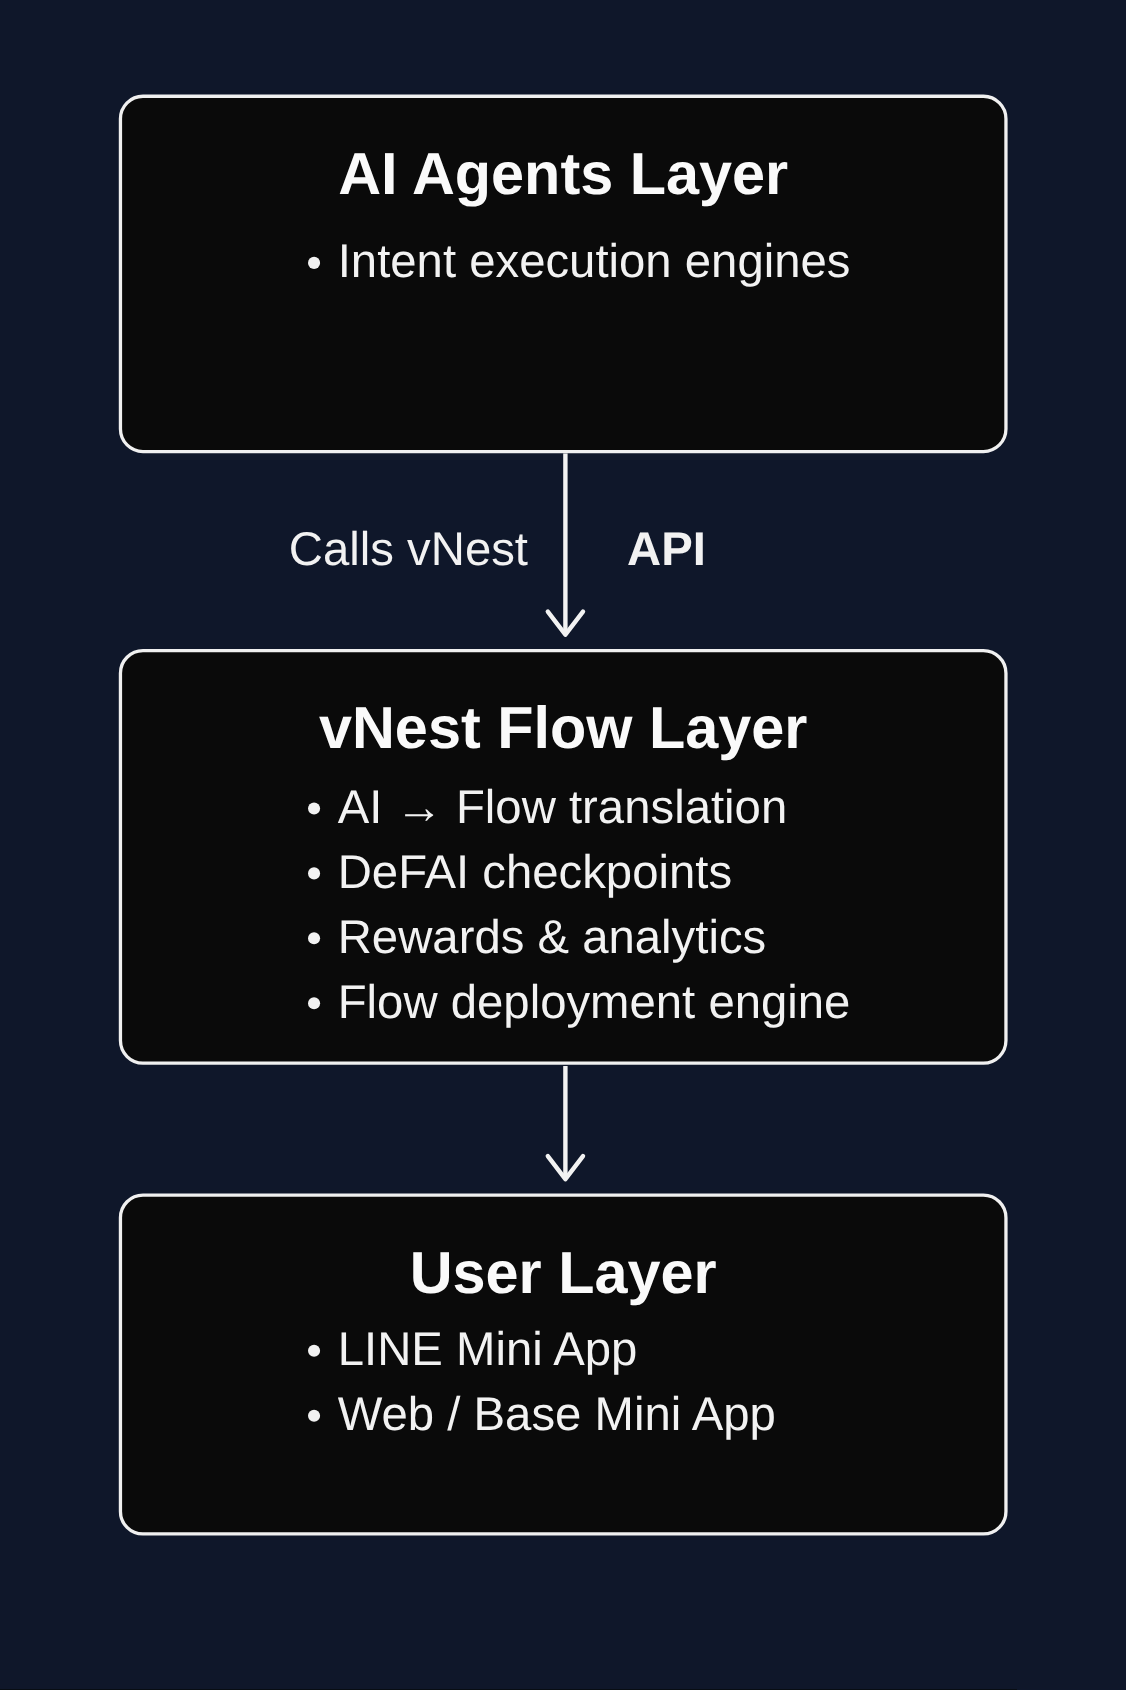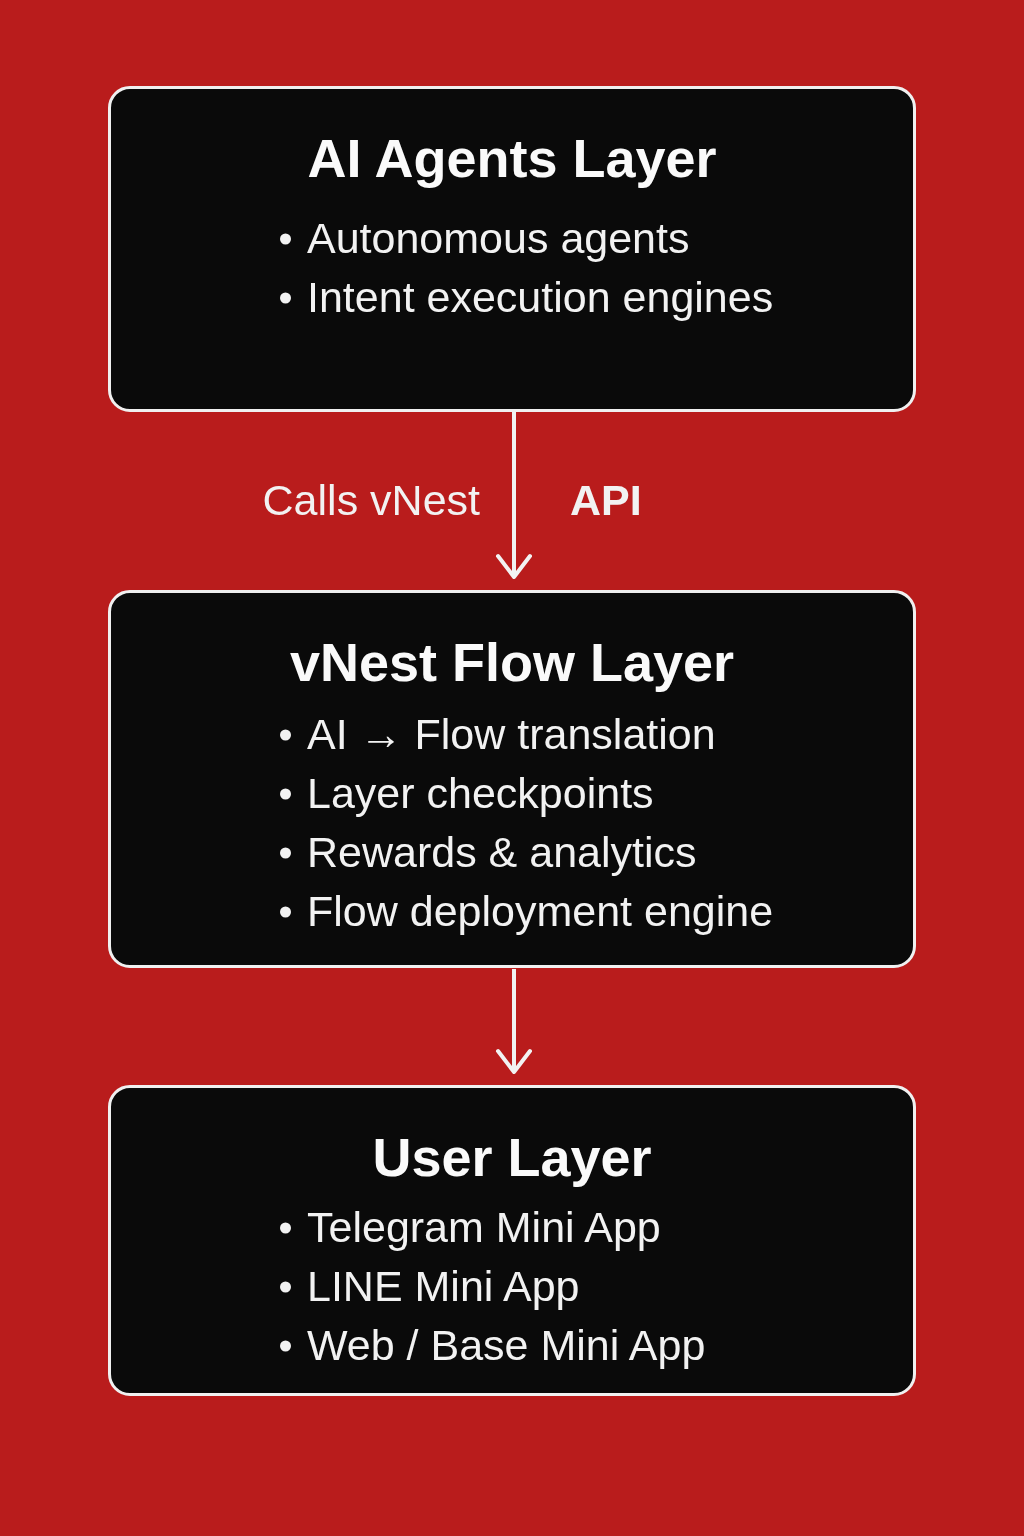--- a/index.html
+++ b/index.html
@@ -4,21 +4,21 @@
 <style>
   html, body {
     margin: 0;
     padding: 0;
     background: #070707;
   }
   .page {
     position: relative;
     width: 1024px;
     height: 1536px;
-    background: #b91c1c;
+    background: #0f172a;
     overflow: hidden;
     font-family: "Liberation Sans", sans-serif;
     color: #f5f5f5;
   }
   .layer-box {
     position: absolute;
     left: 108px;
     width: 808px;
     box-sizing: border-box;
     border: 3px solid #f0f0f0;
@@ -94,53 +94,51 @@
   }
 </style>
 </head>
 <body>
 
 <div class="page">
 
   <section class="layer-box box-ai">
     <h2 class="box-title">AI Agents Layer</h2>
     <ul class="bullet-list">
-      <li>Autonomous agents</li>
       <li>Intent execution engines</li>
     </ul>
   </section>
 
   <div class="connector" style="left:495px; top:412px;">
     <svg width="38" height="170" viewBox="0 0 38 170">
       <line x1="19" y1="0" x2="19" y2="162" stroke="#f2f2f2" stroke-width="4"></line>
       <polyline points="3,144 19,165 35,144" fill="none" stroke="#f2f2f2" stroke-width="4" stroke-linecap="round" stroke-linejoin="round"></polyline>
     </svg>
   </div>
   <div class="conn-label conn-label-left">Calls vNest</div>
   <div class="conn-label conn-label-right">API</div>
 
   <section class="layer-box box-flow">
     <h2 class="box-title">vNest Flow Layer</h2>
     <ul class="bullet-list">
       <li>AI → Flow translation</li>
-      <li>Layer checkpoints</li>
+      <li>DeFAI checkpoints</li>
       <li>Rewards &amp; analytics</li>
       <li>Flow deployment engine</li>
     </ul>
   </section>
 
   <div class="connector" style="left:495px; top:969px;">
     <svg width="38" height="108" viewBox="0 0 38 108">
       <line x1="19" y1="0" x2="19" y2="100" stroke="#f2f2f2" stroke-width="4"></line>
       <polyline points="3,82 19,103 35,82" fill="none" stroke="#f2f2f2" stroke-width="4" stroke-linecap="round" stroke-linejoin="round"></polyline>
     </svg>
   </div>
 
   <section class="layer-box box-user">
     <h2 class="box-title">User Layer</h2>
     <ul class="bullet-list">
-      <li>Telegram Mini App</li>
       <li>LINE Mini App</li>
       <li>Web / Base Mini App</li>
     </ul>
   </section>
 
 </div>
 
 </body></html>

